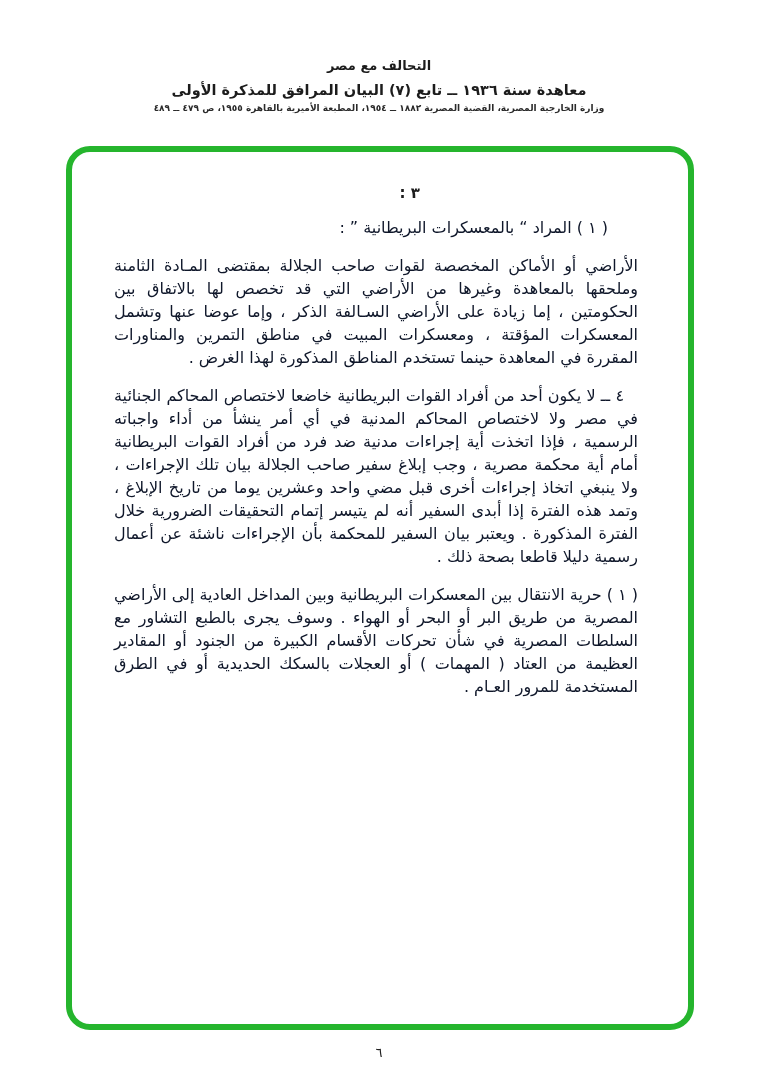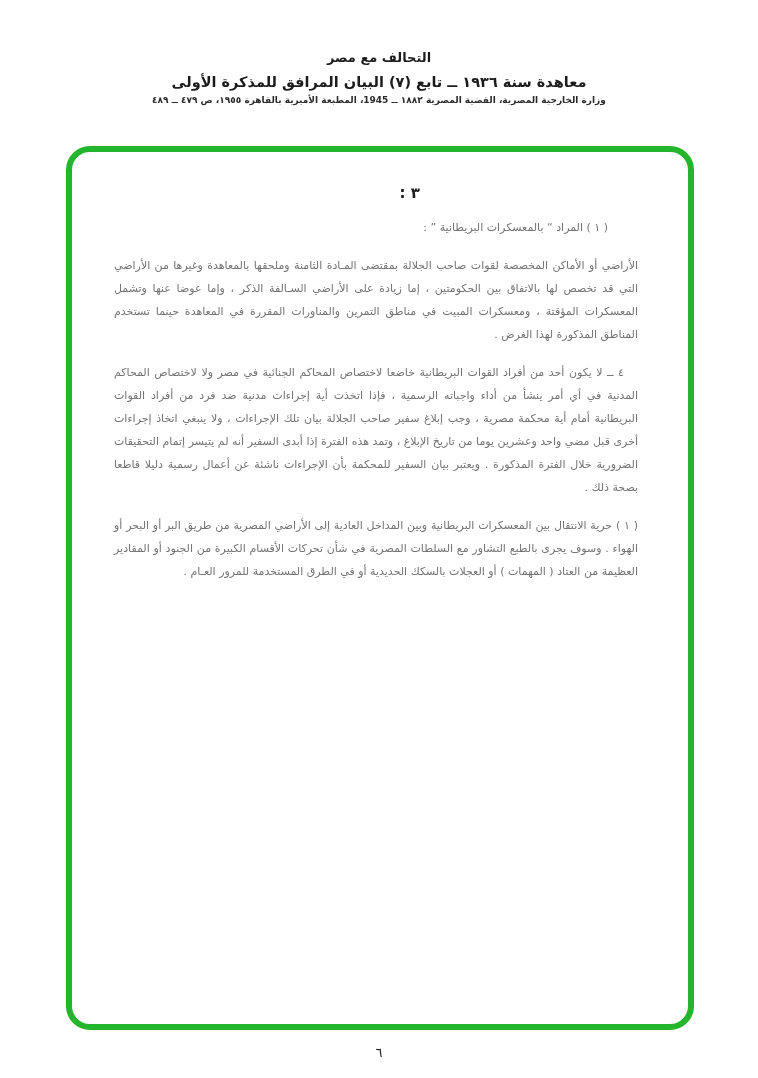--- a/index.html
+++ b/index.html
@@ -15,20 +15,21 @@
   }
   .doc-header {
     direction: rtl;
     text-align: center;
     padding-top: 50px;
   }
   .h-title {
     font-size: 13px;
     font-weight: 700;
     margin-bottom: 9px;
+    margin-top: 8px;
   }
   .h-subtitle {
     font-size: 14.5px;
     font-weight: 700;
     margin-bottom: 5px;
   }
   .h-ref {
     font-size: 9px;
     font-weight: 700;
     color: #2a2a2a;
@@ -40,25 +41,25 @@
     width: 628px;
     height: 884px;
     border: 6px solid #25b52d;
     border-radius: 24px;
     padding: 32px 50px 28px 42px;
     direction: rtl;
     overflow: hidden;
     background: #ffffff;
   }
   .frame p {
-    font-size: 11px;
+    font-size: 16px;
     line-height: 23px;
     margin: 0 0 15px 0;
     text-align: justify;
-    color: #737373;
+    color: #0f172a;
   }
   .sec-num {
     font-size: 15px;
     font-weight: 700;
     padding-right: 218px;
     margin-bottom: 14px;
     direction: rtl;
   }
   .indent-lg { text-indent: 30px; }
   .indent-sm { text-indent: 14px; }
@@ -73,21 +74,21 @@
   }
 </style>
 </head>
 <body>
 
 <div>
 
   <header class="doc-header">
     <div class="h-title">التحالف مع مصر</div>
     <div class="h-subtitle">معاهدة سنة ١٩٣٦ ــ تابع (٧) البيان المرافق للمذكرة الأولى</div>
-    <div class="h-ref">وزارة الخارجية المصرية، القضية المصرية ١٨٨٢ ــ 1945، المطبعة الأميرية بالقاهرة ١٩٥٥، ص ٤٧٩ ــ ٤٨٩</div>
+    <div class="h-ref">وزارة الخارجية المصرية، القضية المصرية ١٨٨٢ ــ ١٩٥٤، المطبعة الأميرية بالقاهرة ١٩٥٥، ص ٤٧٩ ــ ٤٨٩</div>
   </header>
 
   <div class="frame">
     <div class="sec-num">٣ :</div>
     <p class="indent-lg">( ١ ) المراد “ بالمعسكرات البريطانية ” :</p>
     <p>الأراضي أو الأماكن المخصصة لقوات صاحب الجلالة بمقتضى المـادة الثامنة وملحقها بالمعاهدة وغيرها من الأراضي التي قد تخصص لها بالاتفاق بين الحكومتين ، إما زيادة على الأراضي السـالفة الذكر ، وإما عوضا عنها وتشمل المعسكرات المؤقتة ، ومعسكرات المبيت في مناطق التمرين والمناورات المقررة في المعاهدة حينما تستخدم المناطق المذكورة لهذا الغرض .</p>
     <p class="indent-sm">٤ ــ لا يكون أحد من أفراد القوات البريطانية خاضعا لاختصاص المحاكم الجنائية في مصر ولا لاختصاص المحاكم المدنية في أي أمر ينشأ من أداء واجباته الرسمية ، فإذا اتخذت أية إجراءات مدنية ضد فرد من أفراد القوات البريطانية أمام أية محكمة مصرية ، وجب إبلاغ سفير صاحب الجلالة بيان تلك الإجراءات ، ولا ينبغي اتخاذ إجراءات أخرى قبل مضي واحد وعشرين يوما من تاريخ الإبلاغ ، وتمد هذه الفترة إذا أبدى السفير أنه لم يتيسر إتمام التحقيقات الضرورية خلال الفترة المذكورة . ويعتبر بيان السفير للمحكمة بأن الإجراءات ناشئة عن أعمال رسمية دليلا قاطعا بصحة ذلك .</p>
     <p>( ١ ) حرية الانتقال بين المعسكرات البريطانية وبين المداخل العادية إلى الأراضي المصرية من طريق البر أو البحر أو الهواء . وسوف يجرى بالطبع التشاور مع السلطات المصرية في شأن تحركات الأقسام الكبيرة من الجنود أو المقادير العظيمة من العتاد ( المهمات ) أو العجلات بالسكك الحديدية أو في الطرق المستخدمة للمرور العـام .</p>
   </div>
 

